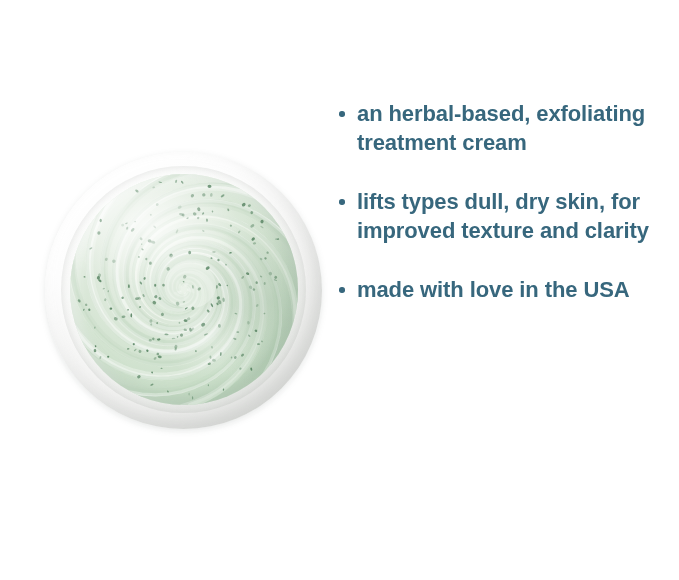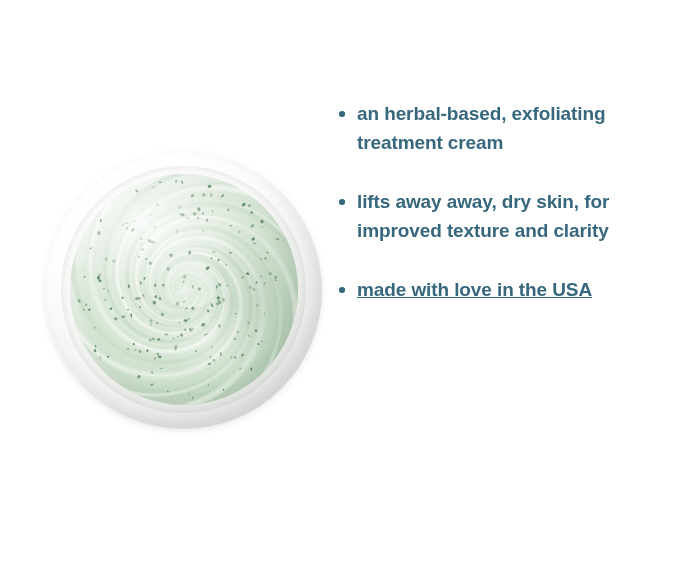--- a/index.html
+++ b/index.html
@@ -132,26 +132,26 @@
     width: 330px;
     margin: 0;
     padding: 0;
     list-style: none;
   }
   .feature-item {
     position: relative;
     padding-left: 19px;
     margin-bottom: 31px;
     color: #37677d;
-    font-size: 19px;
+    font-size: 22px;
     font-weight: bold;
     line-height: 28.5px;
     letter-spacing: -0.1px;
   }
-  .feature-item:last-child { margin-bottom: 0; text-decoration: underline; }
+  .feature-item:last-child { margin-bottom: 0; }
 
   .feature-bullet {
     position: absolute;
     left: 1px;
     top: 11px;
     width: 5.5px;
     height: 5.5px;
     border-radius: 50%;
     background: #37677d;
   }
@@ -416,21 +416,21 @@
     </div>
   </div>
 
   <ul class="features">
     <li class="feature-item">
       <span class="feature-bullet"></span>
       <span class="feature-text">an herbal-based, exfoliating treatment cream</span>
     </li>
     <li class="feature-item">
       <span class="feature-bullet"></span>
-      <span class="feature-text">lifts away away, dry skin, for improved texture and clarity</span>
+      <span class="feature-text">lifts types dull, dry skin, for improved texture and clarity</span>
     </li>
     <li class="feature-item">
       <span class="feature-bullet"></span>
       <span class="feature-text">made with love in the USA</span>
     </li>
   </ul>
 
 </div>
 
 </body></html>

